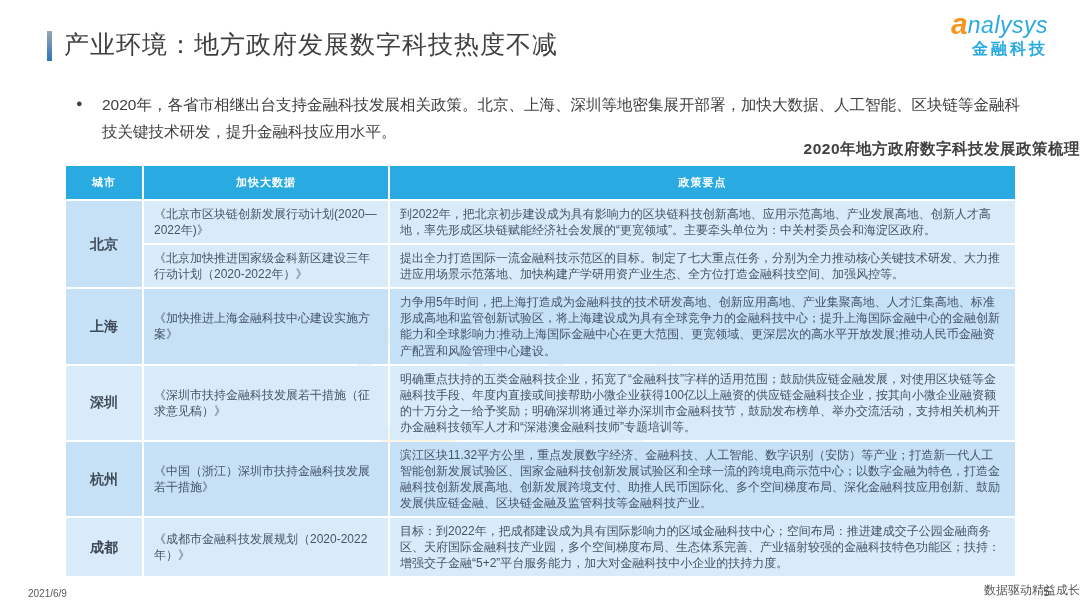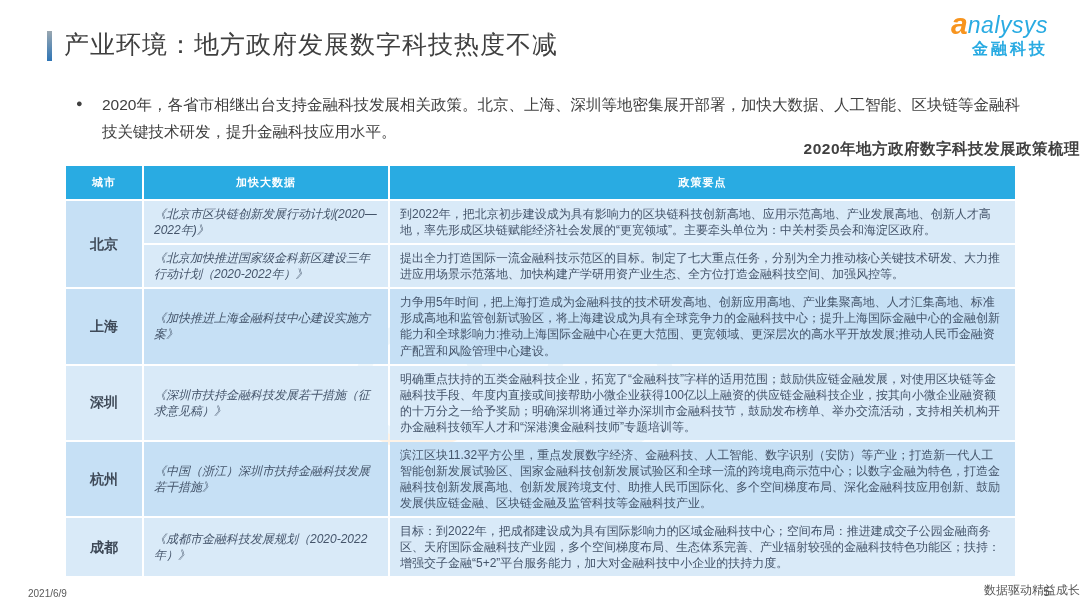--- a/index.html
+++ b/index.html
@@ -36,21 +36,21 @@
   .policy-table col.col-name{width:244px;}
   .policy-table th{
     background:#29abe2;color:#ffffff;font-size:11px;font-weight:bold;
     padding:9px 16px;text-align:center;letter-spacing:1px;
   }
   .policy-table td{
     font-size:12px;line-height:1.34;color:#44546a;
     padding:5px 10px;vertical-align:middle;text-align:left;word-break:break-all;
   }
   td.city{text-align:center;font-weight:bold;font-size:14px;color:#3f4a58;}
-  td.name{padding-right:8px;font-style:italic;}
+  td.name{padding-right:8px;}
   .light{background:#d9eaf8;}
   .dark{background:#c6e0f5;margin-top:24px;}
   
   .footer-date{position:absolute;left:28px;bottom:9px;font-size:10px;color:#595959;}
   .footer-center{position:absolute;left:0;bottom:9px;width:100%;text-align:right;font-size:12px;color:#595959;}
   .footer-page{position:absolute;right:30px;bottom:9px;font-size:12px;color:#595959;}
 </style>
 </head>
 <body>
 

